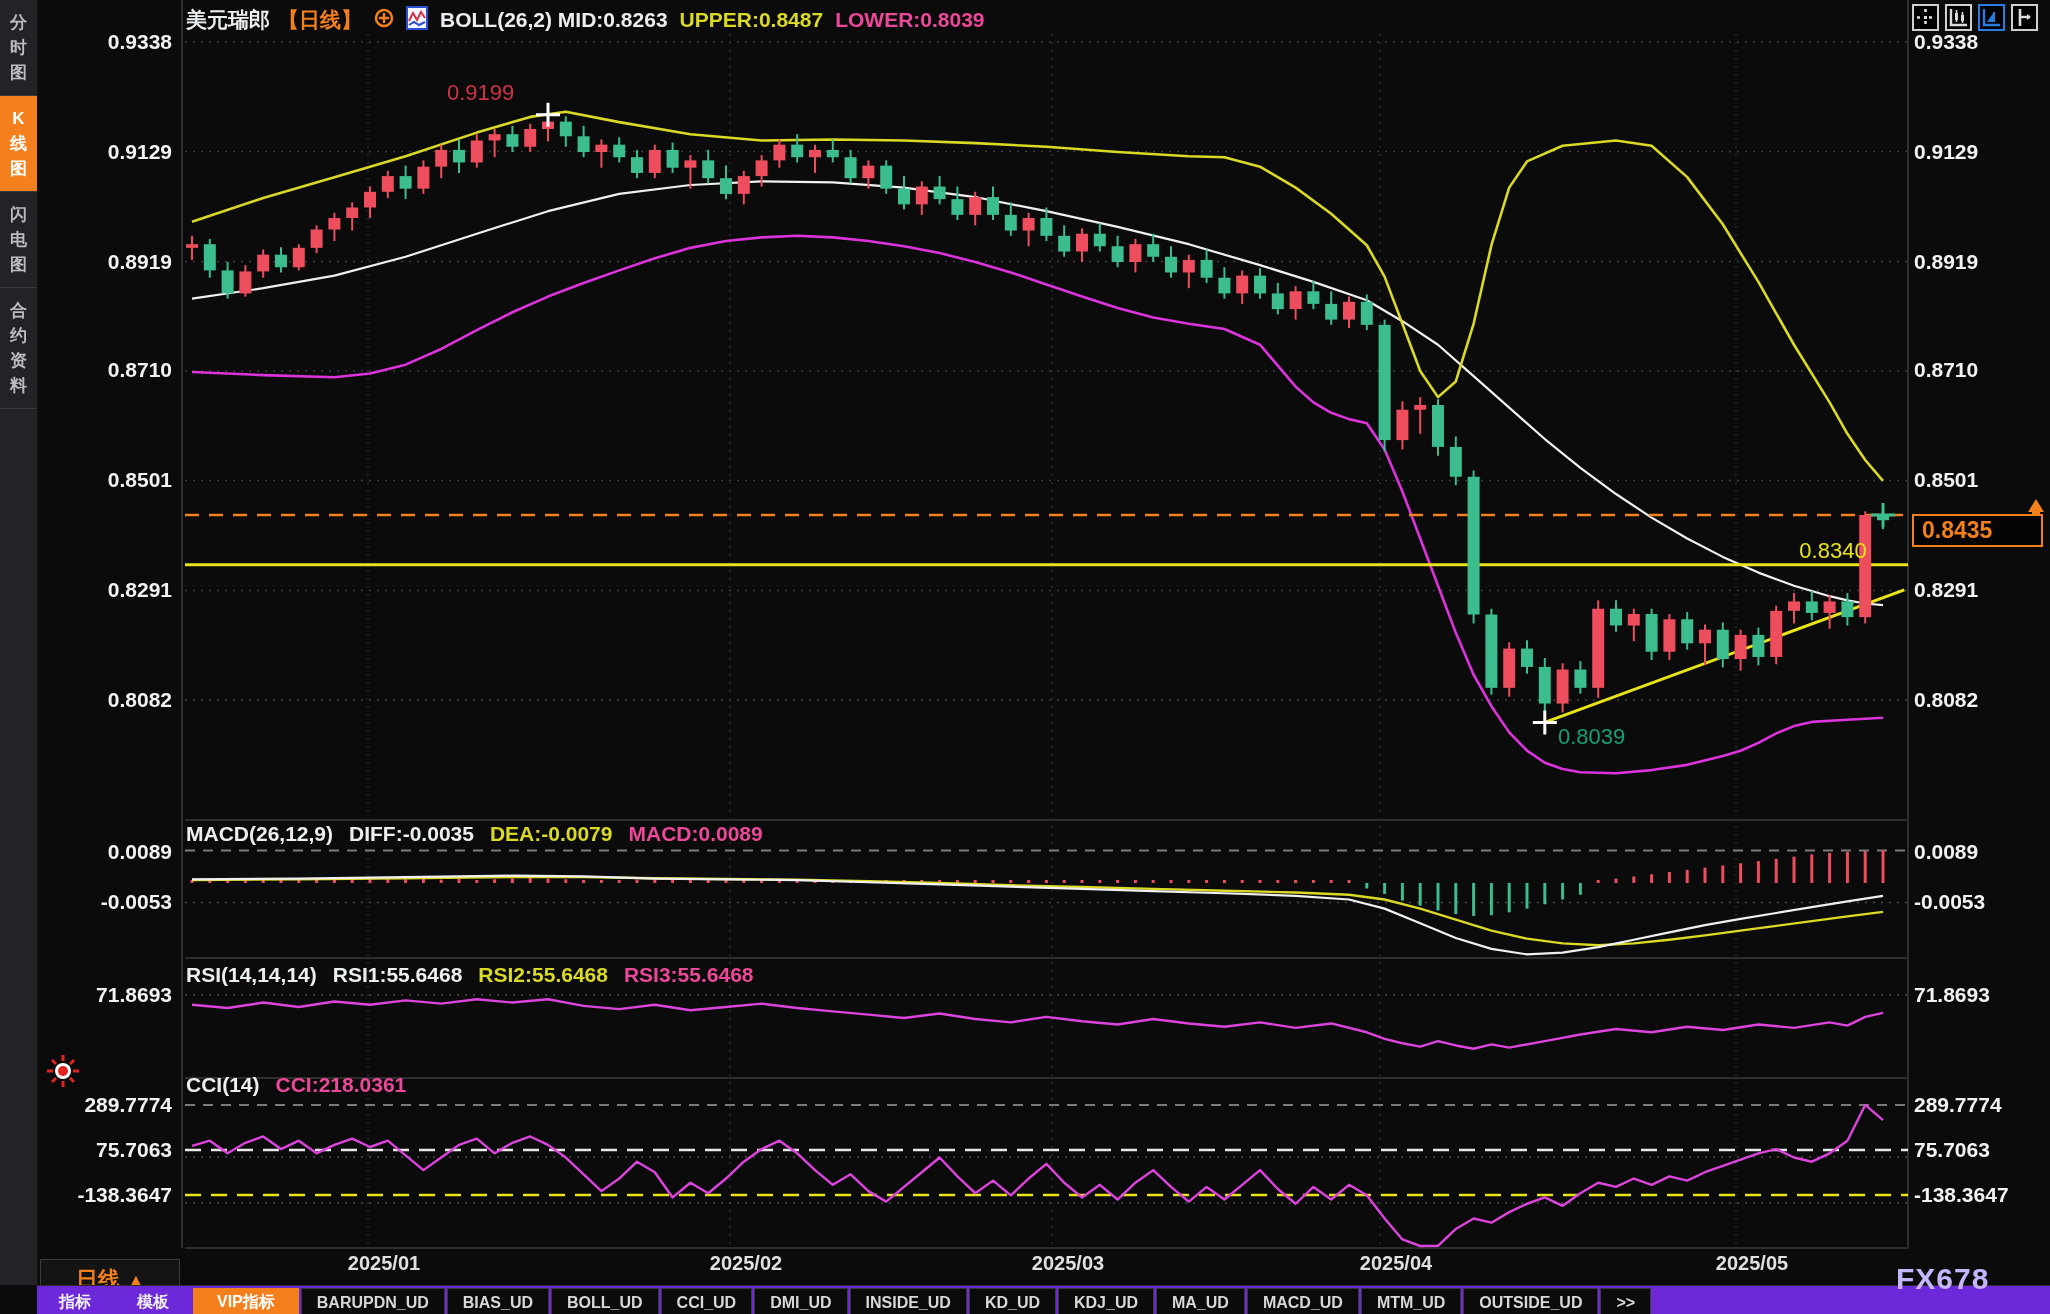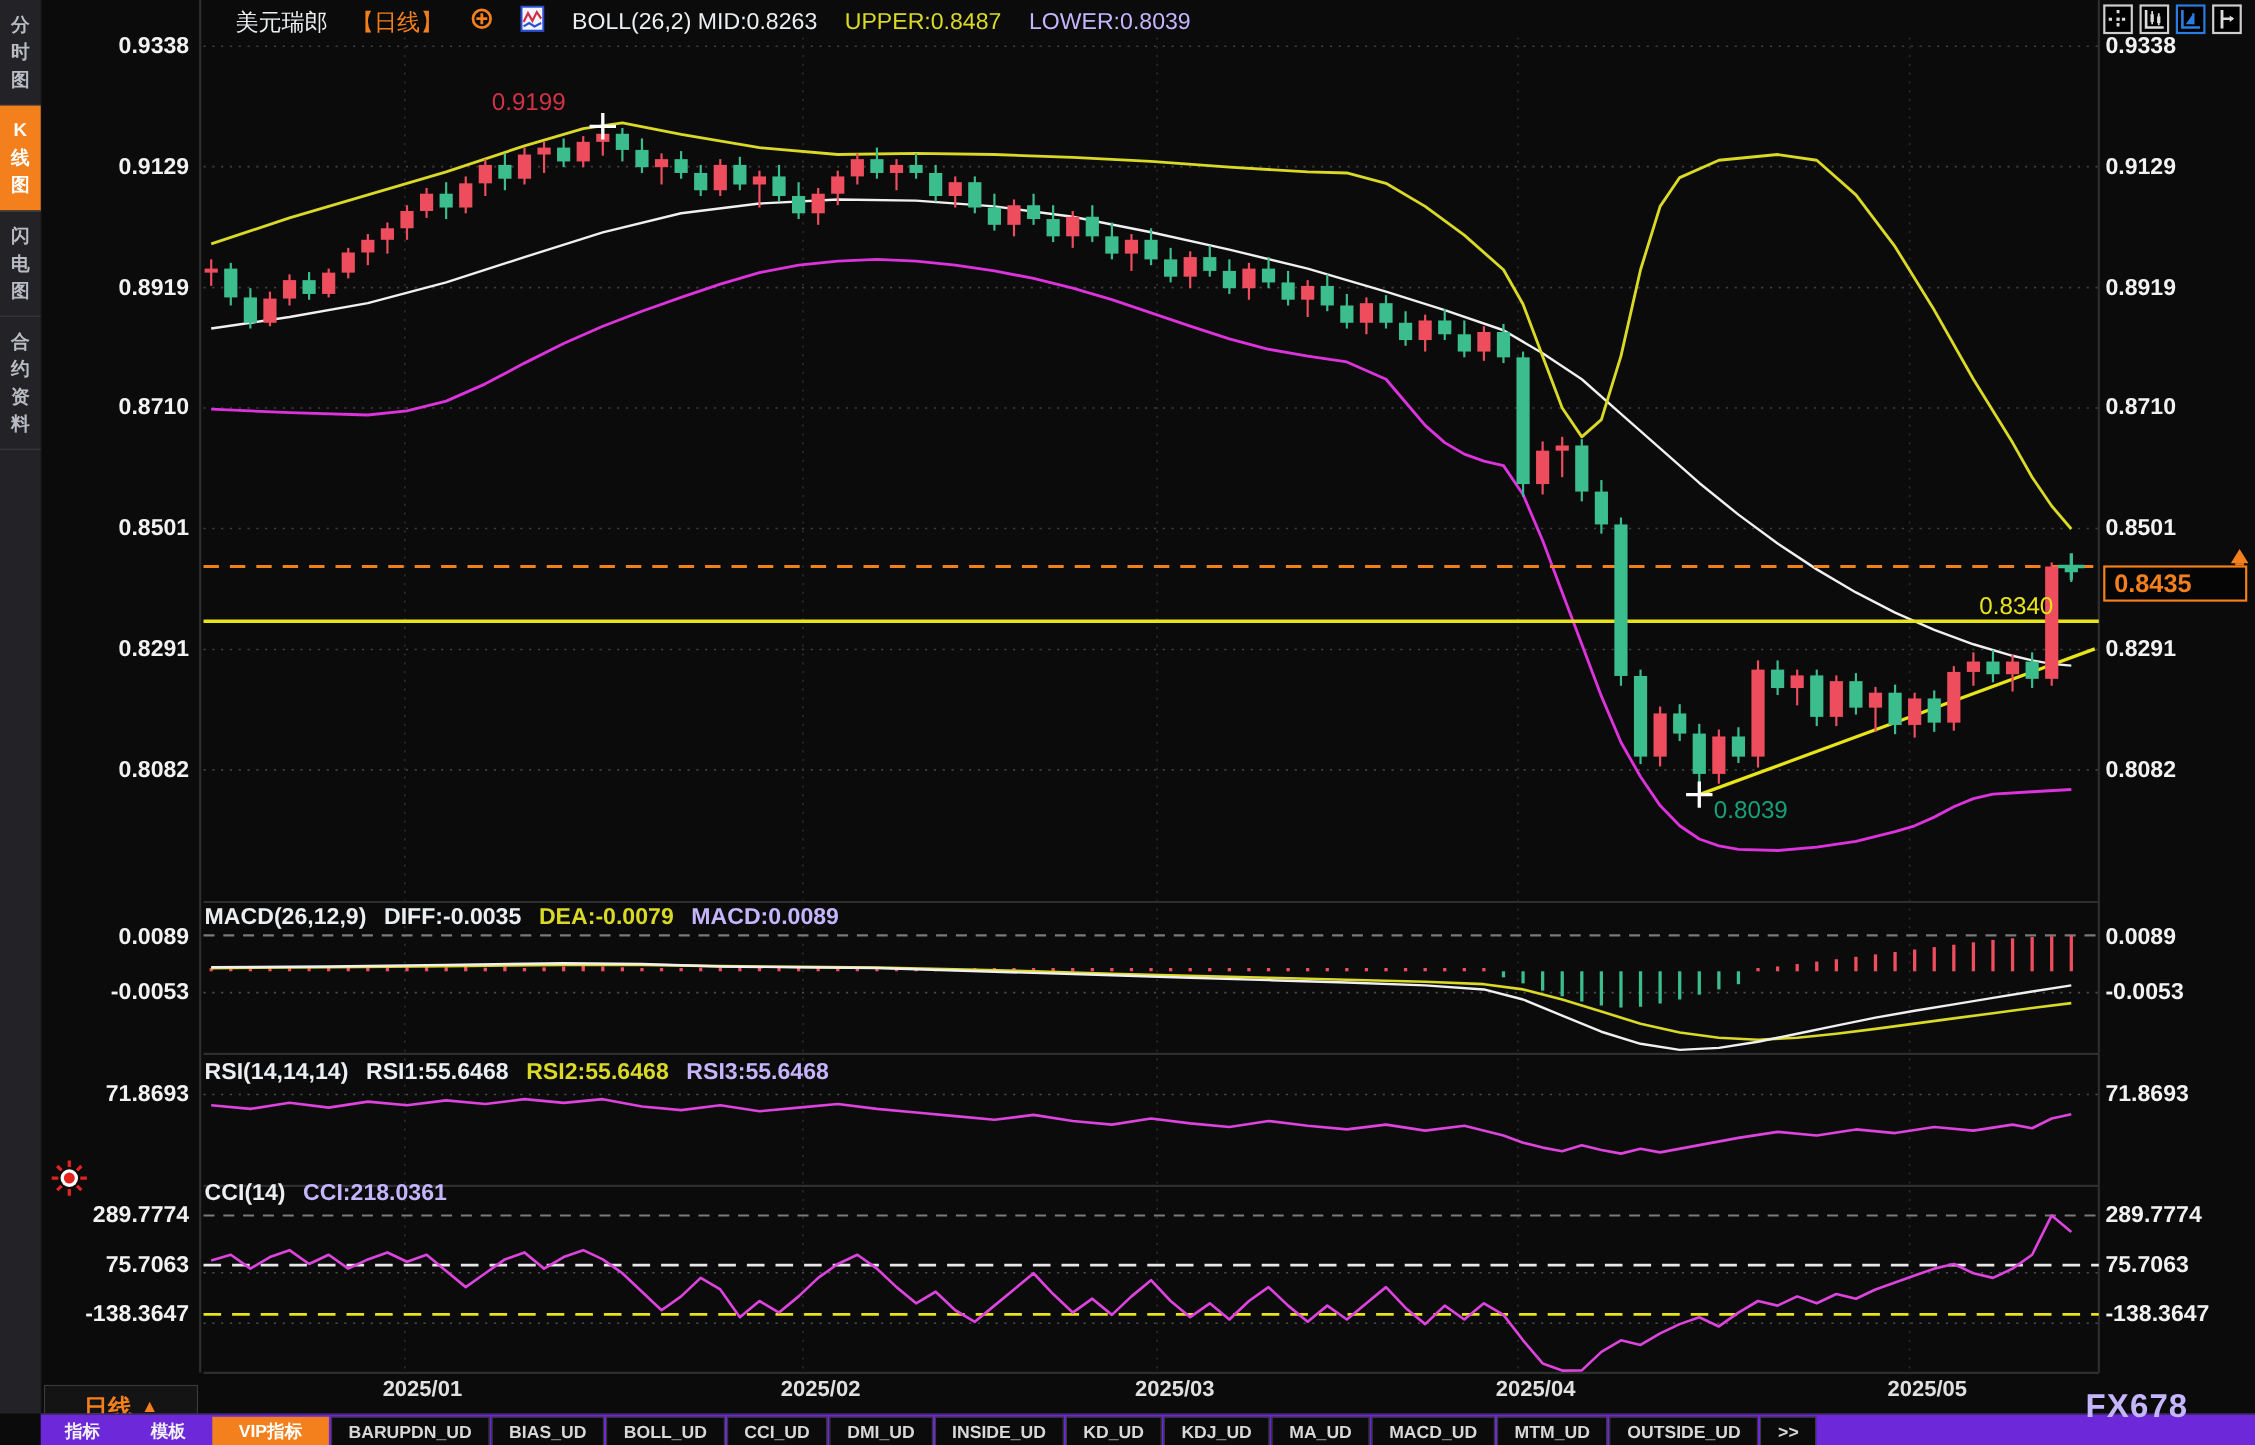--- a/index.html
+++ b/index.html
@@ -5,23 +5,23 @@
   html,body{margin:0;padding:0;background:#000;}
   #stage{position:relative;width:2050px;height:1314px;background:#0b0b0b;overflow:hidden;
          font-family:"Liberation Sans",sans-serif;}
   
   #sidebar{position:absolute;left:0;top:0;width:37px;height:1285px;background:#232327;border-right:1px solid #111;z-index:5;}
   .side-btn{width:37px;color:#b9bcc2;font-size:17px;font-weight:bold;text-align:center;
             padding:10px 0;border-bottom:1px solid #3a3a3e;cursor:pointer;}
   .side-btn div{line-height:25px;}
   .side-btn.active{background:#f4801d;color:#fff;}
   
-  #header{position:absolute;left:186px;top:6px;height:28px;display:flex;align-items:center;gap:25px;z-index:8;
-          font-size:21px;font-weight:normal;white-space:nowrap;margin-left:28px;}
-  .h-white{color:#eceff1;} .h-orange{color:#f4801d;} .h-yellow{color:#d9d926;} .h-magenta{color:#c4b5fd;}
+  #header{position:absolute;left:186px;top:6px;height:28px;display:flex;align-items:center;gap:12px;z-index:8;
+          font-size:21px;font-weight:bold;white-space:nowrap;}
+  .h-white{color:#eceff1;} .h-orange{color:#f4801d;} .h-yellow{color:#d9d926;} .h-magenta{color:#ec4899;}
   
   #toolbar{position:absolute;right:12px;top:4px;display:flex;gap:6px;z-index:9;}
   .tool-btn{width:27px;height:27px;background:#000;border:2px solid #cfcfcf;box-sizing:border-box;
             display:flex;align-items:center;justify-content:center;cursor:pointer;}
   .tool-btn.active{border-color:#2a7de0;}
   
   .tick{position:absolute;font-size:21px;font-weight:bold;color:#f2f2f2;z-index:6;line-height:26px;}
   .tick-l{left:0;width:172px;text-align:right;}
   .tick-r{left:1914px;width:134px;text-align:left;}
   .month{position:absolute;top:1252px;transform:translateX(-50%);font-size:20px;font-weight:bold;color:#e0e0e0;z-index:6;margin-left:16px;}

